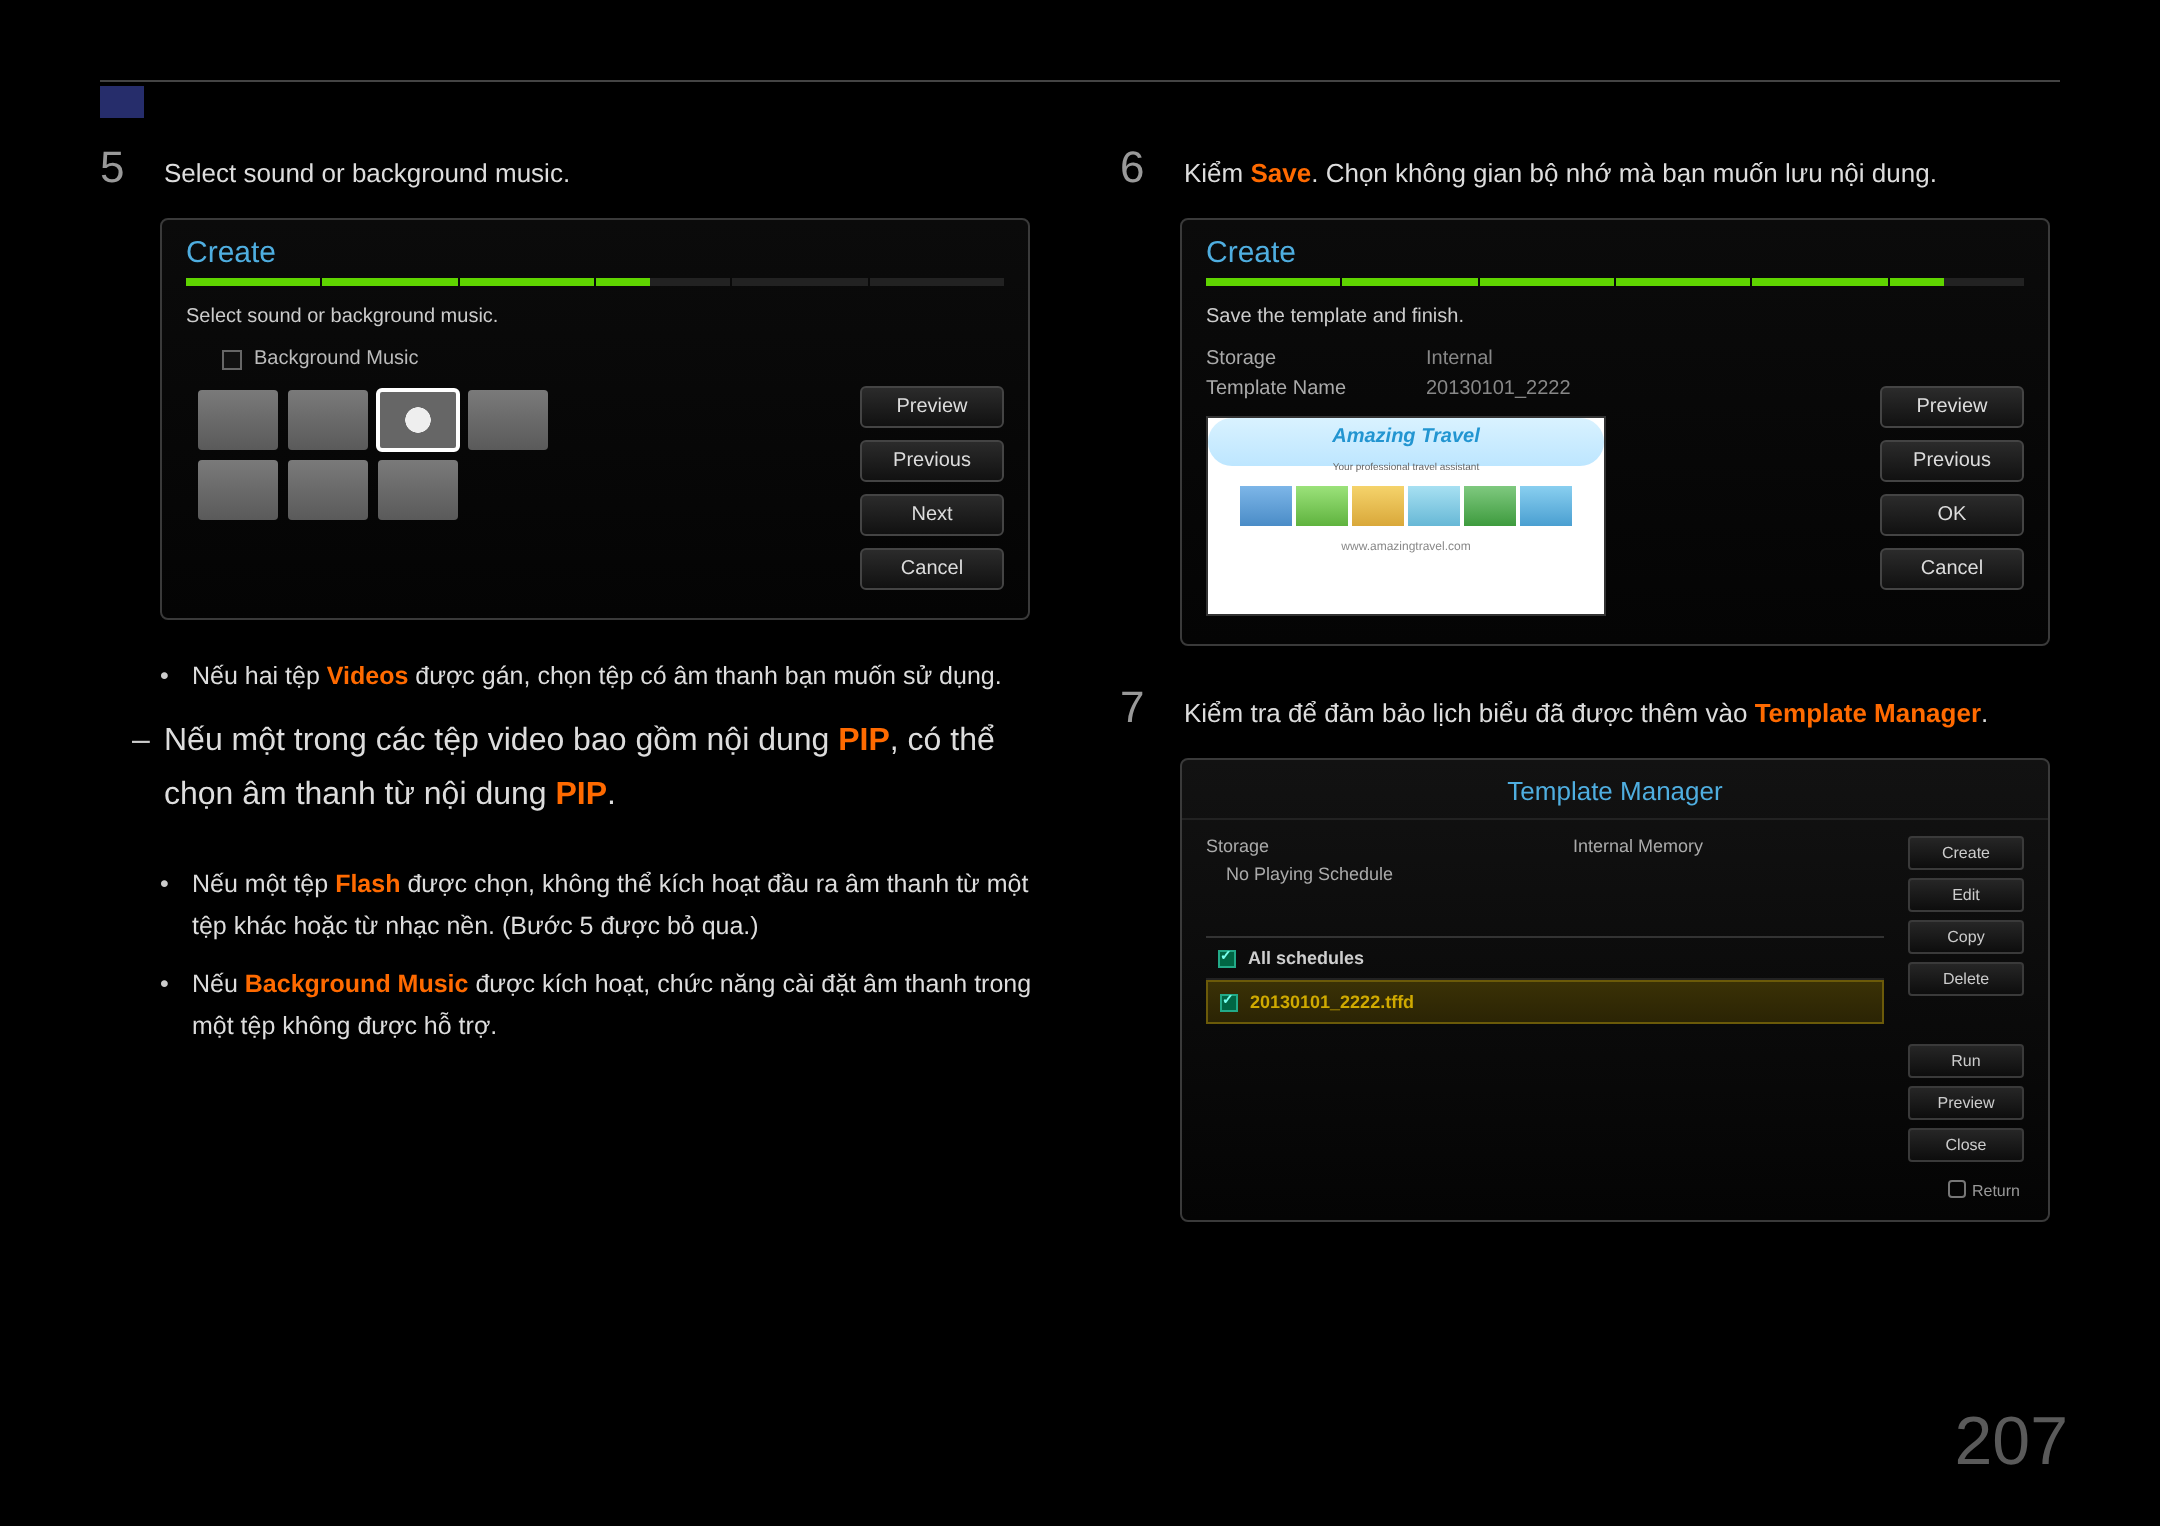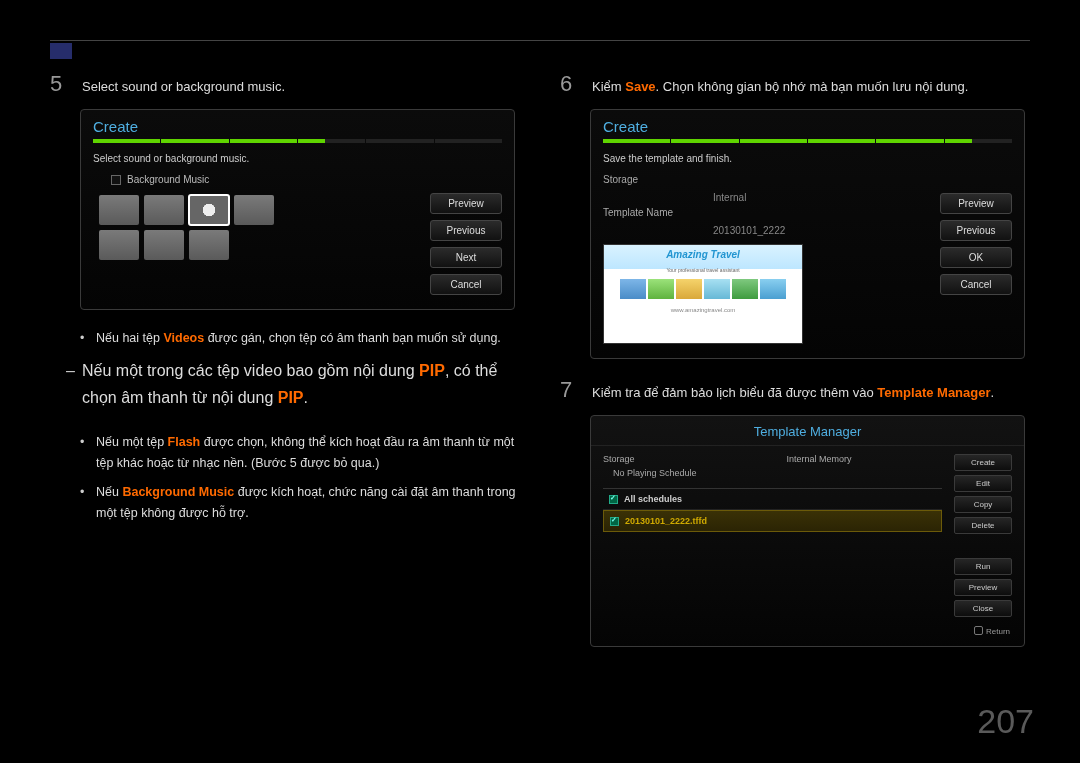--- a/index.html
+++ b/index.html
@@ -82,32 +82,32 @@
   margin-left: 6px;
 }
 .thumb { background: linear-gradient(#7a7a7a,#5a5a5a); border-radius: 2px; }
 .thumb.sel { outline: 2px solid #fff; outline-offset: -1px; background: radial-gradient(circle,#eee 25%, #666 26%); }
 
 .btn-col { display: flex; flex-direction: column; gap: 6px; margin-top: 40px; }
 .btn { background: linear-gradient(#2b2b2b,#111); border: 1px solid #444; border-radius: 3px; color: #ddd; font-size: 10px; text-align: center; padding: 4px 0; width: 72px; }
 
 .form-row { display: flex; font-size: 10px; color: #aaa; margin: 4px 0; }
 .form-label { width: 110px; }
-.form-val { color: #888; margin-top: 18px; }
+.form-val { color: #888; }
 
 .preview-box {
   background: #fff;
   border: 1px solid #333;
   width: 200px;
   height: 100px;
   margin-top: 8px;
   position: relative;
   overflow: hidden;
 }
-.pv-header { height: 24px; background: linear-gradient(#d9f2ff,#bde6ff); color: #2295d1; font-size: 10px; text-align: center; padding-top: 4px; font-style: italic; font-weight: bold; }
+.pv-header { height: 24px; background: linear-gradient(#d9f2ff,#bde6ff); color: #2295d1; font-size: 10px; text-align: center; padding-top: 4px; font-style: italic; font-weight: bold; border-radius: 12px; }
 .pv-sub { font-size: 5px; color: #666; text-align: center; margin-top: -2px; }
 .pv-thumbs { display: flex; justify-content: center; gap: 2px; margin-top: 6px; }
 .pv-t { width: 26px; height: 20px; }
 .pv-url { font-size: 6px; color: #888; text-align: center; margin-top: 8px; }
 
 .bullets { font-size: 12.5px; color: #ddd; line-height: 1.7; margin-left: 30px; }
 .bullets li { list-style: none; position: relative; padding-left: 16px; margin-bottom: 8px; }
 .bullets li::before { content: "•"; position: absolute; left: 0; color: #ccc; }
 .sub-bullet { list-style: none; position: relative; padding-left: 32px; margin-bottom: 20px; font-size: 16px; color: #ddd; line-height: 1.7; }
 .sub-bullet::before { content: "‒"; position: absolute; left: 16px; color: #ccc; }
@@ -119,21 +119,21 @@
   width: 435px;
   margin-left: 30px;
   padding-bottom: 10px;
 }
 .tm-title { color: #4faee0; font-size: 13px; text-align: center; padding: 8px 0 6px 0; border-bottom: 1px solid #222; }
 .tm-body { display: flex; padding: 8px 12px 4px 12px; gap: 12px; }
 .tm-left { flex: 1; }
 .tm-row { display: flex; font-size: 9px; color: #aaa; }
 .tm-rl { flex: 1; }
 .tm-rr { flex: 1; margin-left: 28px; }
-.tm-sub { font-size: 9px; color: #aaa; margin: 4px 0 10px 10px; }
+.tm-sub { font-size: 9px; color: #aaa; margin: 4px 0 26px 10px; }
 .tm-schedules { border-top: 1px solid #333; }
 .tm-item { display: flex; align-items: center; gap: 6px; font-size: 9px; padding: 5px 6px; border-bottom: 1px solid #222; font-weight: bold; }
 .tm-item.sel { background: linear-gradient(#3a3106,#2b2404); border: 1px solid #6b5a09; border-radius: 0; color: #cfa900; }
 .tm-chk { width: 9px; height: 9px; border: 1px solid #2a8; background: #064; position: relative; }
 .tm-chk::after { content:"✓"; color:#7fe; font-size:7px; position:absolute; top:-2px; left:0; }
 .tm-btns { display: flex; flex-direction: column; gap: 4px; }
 .tm-btn { background: linear-gradient(#262626,#0d0d0d); border: 1px solid #3a3a3a; border-radius: 2px; color: #ccc; font-size: 8px; text-align: center; padding: 3px 0; width: 58px; }
 .tm-btns .spacer { height: 16px; }
 .tm-return { text-align: right; font-size: 8px; color: #999; padding: 4px 14px 0 0; }
 .ret-icon { display: inline-block; width: 9px; height: 9px; border: 1px solid #777; border-radius: 2px; margin-right: 3px; position: relative; top: 1px; }

